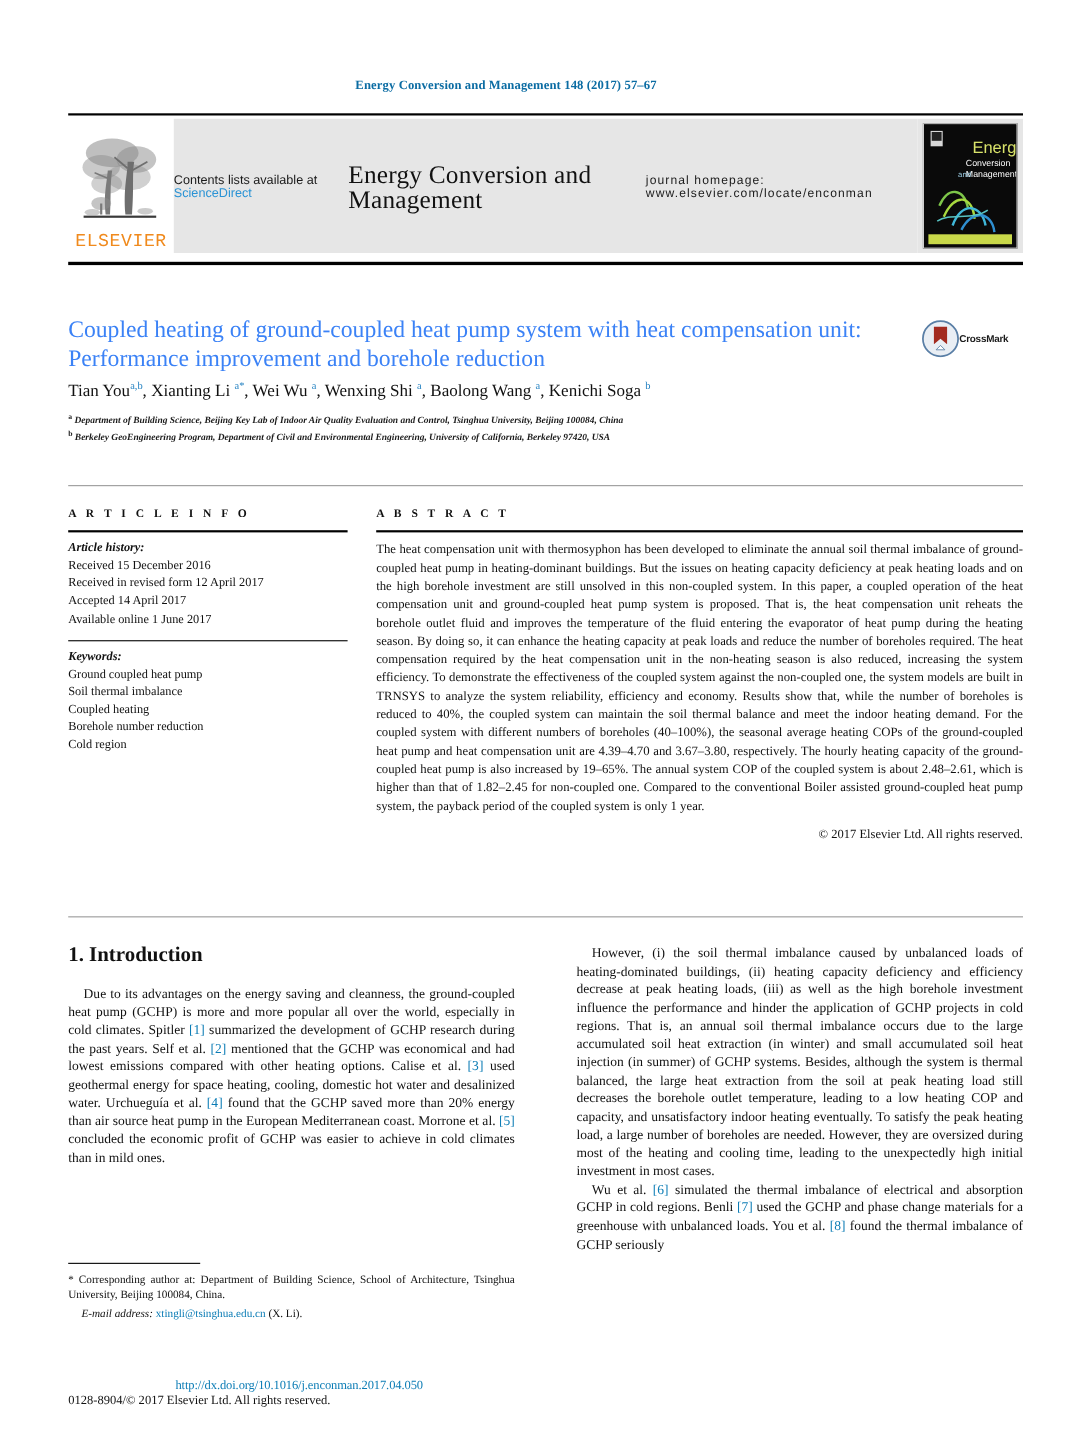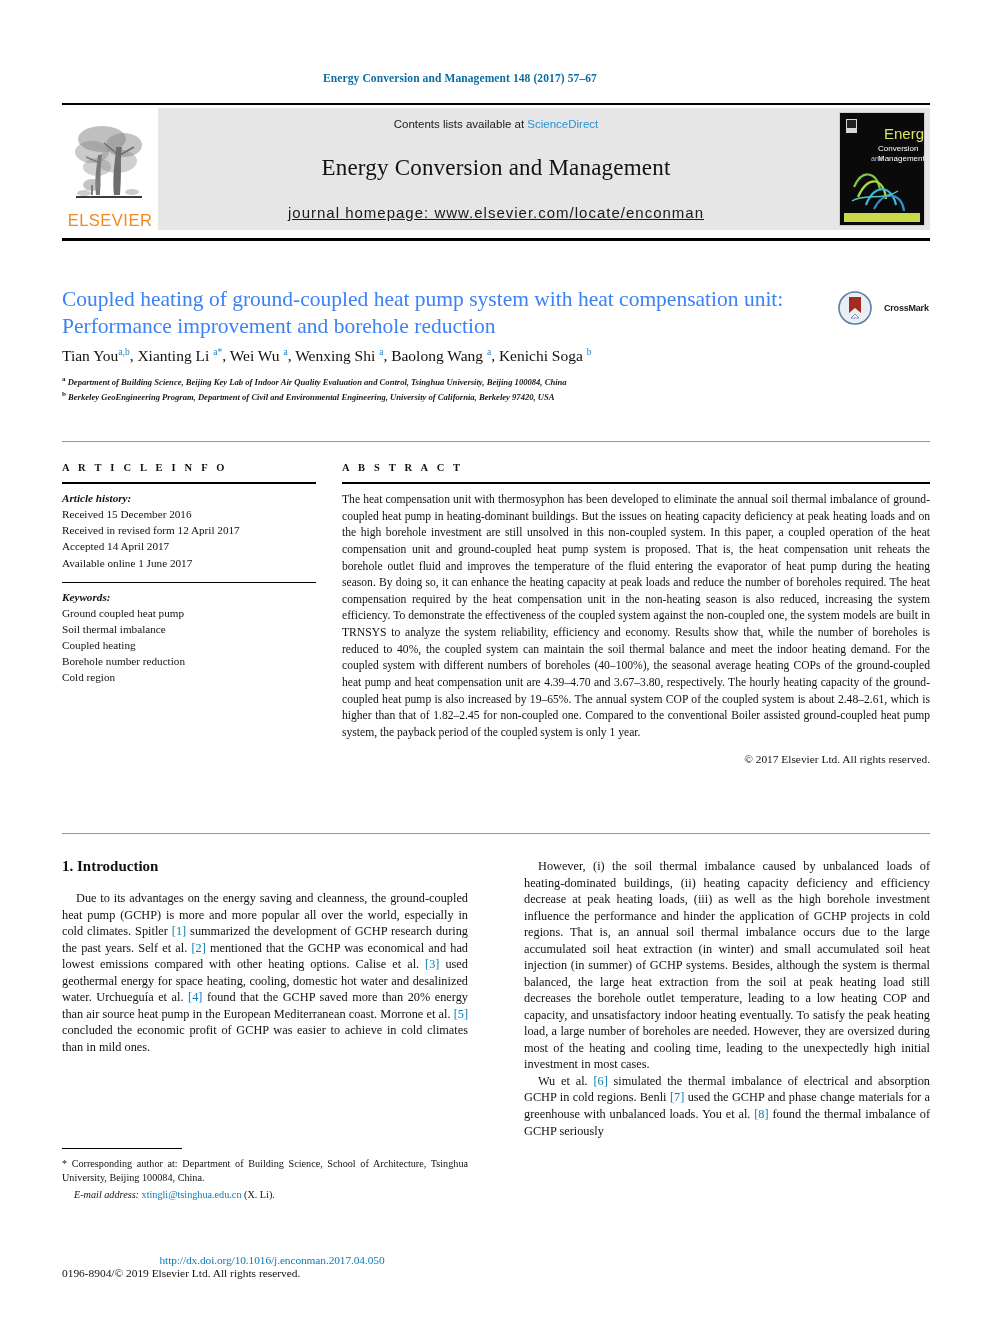--- a/index.html
+++ b/index.html
@@ -60,34 +60,34 @@
     position: relative;
     display: flex;
     flex-direction: column;
     align-items: center;
     justify-content: flex-end;
     padding-bottom: 2px;
     box-sizing: border-box;
   }
   .tree-svg { display:block; }
   .elsevier-word {
-    font-family: Liberation Sans, sans-serif;
+    font-family: Liberation Mono, monospace;
     font-size: 16.5px;
     letter-spacing: .5px;
     color: #f08a1d;
     line-height: 1;
     margin-top: 1px;
     text-align: center;
   }
   .center-block {
     flex: 1 1 auto;
     background: #e6e6e6;
     position: relative;
     display: flex;
-    flex-direction: column;
+    flex-direction: row;
     align-items: center;
     justify-content: space-between;
     padding: 10px 0 9px 0;
     box-sizing: border-box;
   }
   .contents-line {
     font-family: "Liberation Sans", sans-serif;
     font-size: 11.5px;
     color: #1a1a1a;
   }
@@ -96,24 +96,23 @@
   }
   .journal-title {
     font-family: "Liberation Serif", serif;
     font-size: 23px;
     color: #111;
     letter-spacing: .2px;
     line-height: 1;
   }
   .homepage-line {
     font-family: "Liberation Sans", sans-serif;
-    font-size: 15px;
+    font-size: 11px;
     color: #1a1a1a;
     letter-spacing: 1.0px;
-    text-decoration: underline;
   }
   .cover-block {
     width: 96px;
     flex: 0 0 96px;
     display: flex;
     align-items: center;
     justify-content: center;
     background: #e6e6e6;
   }
   .cover-img {
@@ -151,21 +150,21 @@
     margin: 0;
   }
   .crossmark {
     position: absolute;
     right: 0;
     top: 2px;
     width: 92px;
     height: 40px;
     display: flex;
     align-items: center;
-    gap: 12px;
+    gap: 0;
   }
   .crossmark-label {
     font-family: "Liberation Sans", sans-serif;
     font-size: 9px;
     font-weight: bold;
     color: #1a1a1a;
     letter-spacing: -0.2px;
   }
   .authors {
     margin-top: 6px;
@@ -279,21 +278,21 @@
   }
   .body-right {
     position: absolute;
     left: 524px;
     top: 858px;
     width: 406px;
   }
   .h1 {
     font-family: "Liberation Serif", serif;
     font-weight: bold;
-    font-size: 15px;
+    font-size: 19px;
     color: #111;
     margin: 0 0 15px 0;
   }
   p.para {
     margin: 0;
     font-family: "Liberation Serif", serif;
     font-size: 12.3px;
     line-height: 1.345;
     color: #111;
     text-align: justify;
@@ -493,16 +492,16 @@
   </div>
 
   <div class="footnote">
     <div class="fn-rule"></div>
     <div class="fn-text"><span class="star">*</span><span> Corresponding author at: Department of Building Science, School of Architecture, Tsinghua University, Beijing 100084, China.</span></div>
     <div class="fn-email"><span class="lbl">E-mail address:</span> <span class="mail">xtingli@tsinghua.edu.cn</span><span> (X. Li).</span></div>
   </div>
 
   <div class="colophon">
     <div class="doi">http://dx.doi.org/10.1016/j.enconman.2017.04.050</div>
-    <div class="issn">0196-8904/© 2019 Elsevier Ltd. All rights reserved.</div>
+    <div class="issn">0128-8904/© 2017 Elsevier Ltd. All rights reserved.</div>
   </div>
 
 </div>
 
 </body></html>

